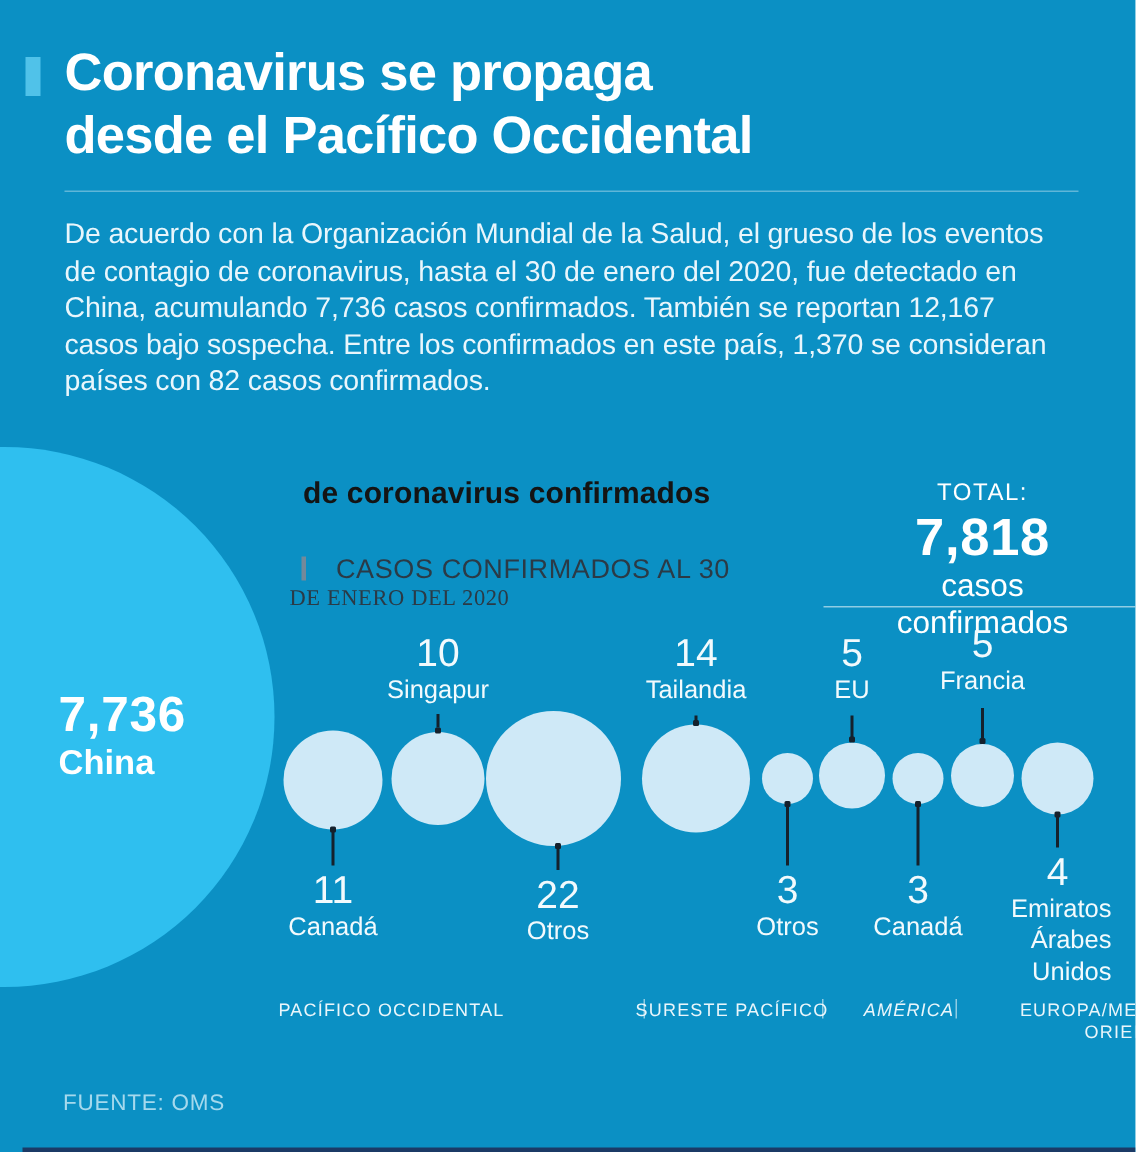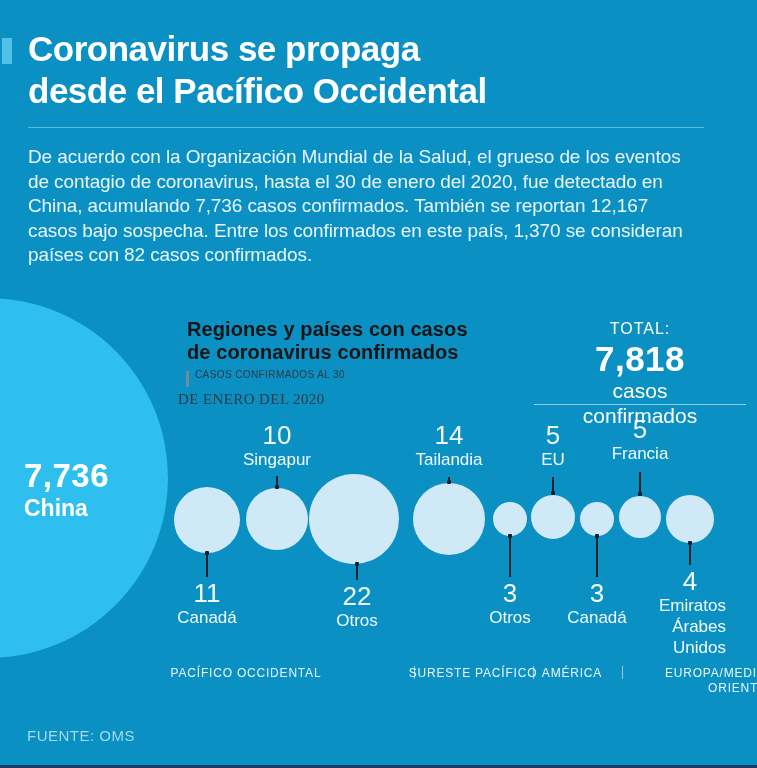--- a/index.html
+++ b/index.html
@@ -2,35 +2,35 @@
 <html><head>
 <meta charset="utf-8">
 <style>
   html,body{margin:0;padding:0;background:#ffffff;}
   .stage{
     position:relative;width:757px;height:768px;overflow:hidden;
     background:#0b90c4;
     font-family:"Liberation Sans", sans-serif;
     -webkit-font-smoothing:antialiased;
   }
-  .abs{position:absolute;}
+  .abs{position:absolute;margin-left:15px;}
   
   .bullet{left:2px;top:38px;width:10px;height:26px;background:#50c2e9;}
   .title{left:28px;top:28px;color:#ffffff;font-size:35px;font-weight:bold;
          line-height:42px;letter-spacing:-0.5px;}
   .title-rule{left:28px;top:127px;width:676px;height:1px;background:rgba(255,255,255,0.35);}
   
   .intro{left:28px;top:145px;color:#e9f6fc;font-size:19px;line-height:24.5px;
          letter-spacing:-0.1px;font-weight:400;}
   .intro div{white-space:nowrap;}
   
   .chart-title{left:187px;top:318px;color:#141414;font-size:20px;font-weight:bold;
                line-height:23px;letter-spacing:0.1px;}
   .sub-bar{left:186px;top:371px;width:3px;height:16px;background:#74899a;}
-  .sub1{left:195px;top:369px;color:#2b3a46;font-size:10px;letter-spacing:0.4px;}
+  .sub1{left:209px;top:369px;color:#2b3a46;font-size:18px;letter-spacing:0.4px;}
   .sub2{left:178px;top:391px;color:#2b3a46;font-size:15px;letter-spacing:0.4px;font-family:Liberation Serif, serif;}
   
   .total{left:640px;top:318px;transform:translateX(-50%);text-align:center;color:#ffffff;}
   .total .t-label{font-size:16px;letter-spacing:1px;line-height:22px;}
   .total .t-value{font-size:35px;font-weight:bold;line-height:38px;letter-spacing:0.5px;}
   .total .t-caption{font-size:21px;line-height:25px;}
   .total-rule{left:534px;top:404px;width:212px;height:1px;background:rgba(255,255,255,0.55);}
   
   .china-circle{left:-192px;top:298px;width:360px;height:360px;border-radius:50%;background:#2fbfef;}
   .china-label{left:24px;top:458px;color:#ffffff;}
@@ -65,21 +65,20 @@
 
   <div class="abs intro">
     <div>De acuerdo con la Organización Mundial de la Salud, el grueso de los eventos</div>
     <div>de contagio de coronavirus, hasta el 30 de enero del 2020, fue detectado en</div>
     <div>China, acumulando 7,736 casos confirmados. También se reportan 12,167</div>
     <div>casos bajo sospecha. Entre los confirmados en este país, 1,370 se consideran</div>
     <div>países con 82 casos confirmados.</div>
   </div>
 
   <div class="abs chart-title">
-    <div>Regiones y países con casos</div>
     <div>de coronavirus confirmados</div>
   </div>
   <div class="abs sub-bar"></div>
   <div class="abs sub1">CASOS CONFIRMADOS AL 30</div>
   <div class="abs sub2">DE ENERO DEL 2020</div>
 
   <div class="abs total">
     <div class="t-label">TOTAL:</div>
     <div class="t-value">7,818</div>
     <div class="t-caption">casos confirmados</div>
@@ -157,20 +156,20 @@
   <div class="abs leader" style="left:509px;top:537px;height:40px;"></div>
   <div class="abs dot" style="left:595px;top:534px;"></div>
   <div class="abs leader" style="left:596px;top:537px;height:40px;"></div>
   <div class="abs dot" style="left:688px;top:541px;"></div>
   <div class="abs leader" style="left:689px;top:544px;height:21px;"></div>
 
   <div class="abs region" style="left:246px;top:666px;">PACÍFICO OCCIDENTAL</div>
   <div class="abs rdiv" style="left:414px;top:666px;"></div>
   <div class="abs region" style="left:473px;top:666px;">SURESTE PACÍFICO</div>
   <div class="abs rdiv" style="left:533px;top:666px;"></div>
-  <div class="abs region" style="left:572px;top:666px;">AMÉRICA</div>
+  <div class="abs region" style="left:591px;top:666px;font-style:italic;">AMÉRICA</div>
   <div class="abs rdiv" style="left:622px;top:666px;"></div>
   <div class="abs region" style="left:715px;top:666px;width:104px;">EUROPA/MEDIO ORIENTE</div>
 
   <div class="abs source">FUENTE: OMS</div>
   <div class="abs bottom-strip"></div>
 
 </div>
 
 </body></html>

